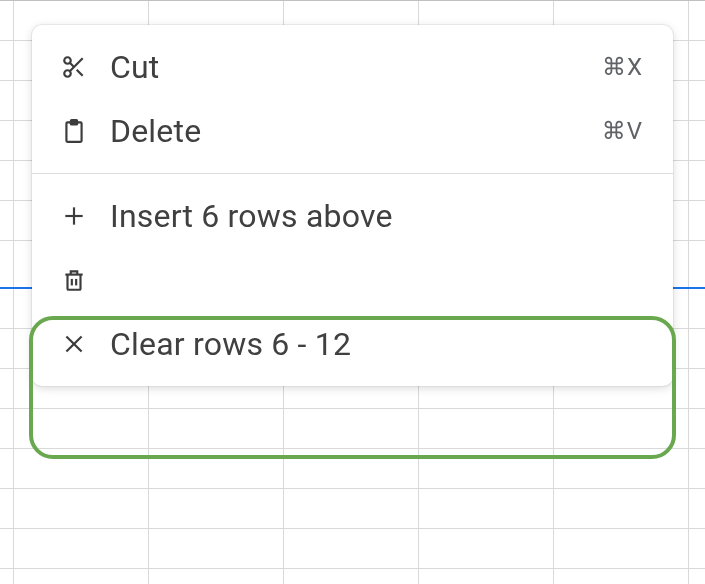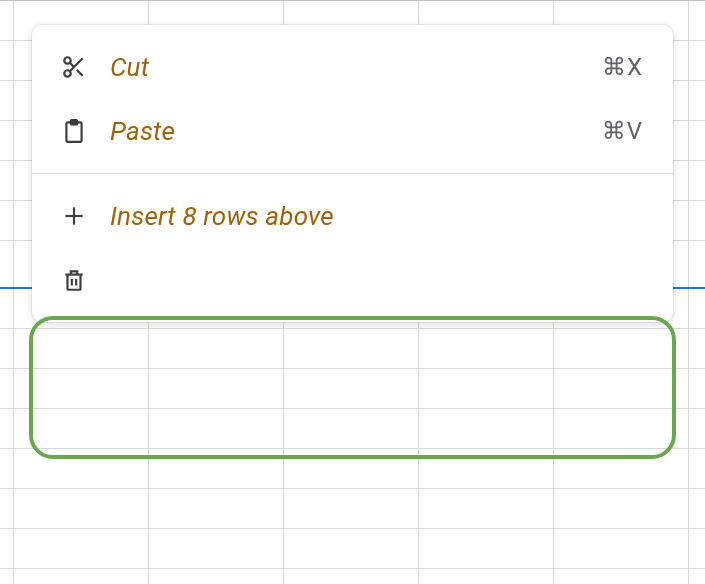--- a/index.html
+++ b/index.html
@@ -69,25 +69,24 @@
       justify-content: center;
       margin-right: 22px;
       flex-shrink: 0;
       color: #3c3c3c;
     }
     .menu-icon svg {
       width: 26px;
       height: 26px;
     }
     .menu-label {
-      font-size: 26px;
-      color: #a16207;
+      font-size: 32px;
+      color: #404040;
       flex: 1;
       letter-spacing: 0.2px;
-      font-style: italic;
     }
     .menu-shortcut {
       font-size: 24px;
       color: #5f6368;
       letter-spacing: 1px;
     }
     .submenu-arrow {
       color: #5f6368;
       display: flex;
       align-items: center;
@@ -157,45 +156,54 @@
   </div>
 
 
   <div class="menu-item">
     <span class="menu-icon">
       <svg viewBox="0 0 24 24" fill="none" stroke="currentColor" stroke-width="2">
         <rect x="5" y="4" width="14" height="18" rx="1"></rect>
         <rect x="9" y="2" width="6" height="4" rx="1" fill="currentColor"></rect>
       </svg>
     </span>
-    <span class="menu-label">Paste</span>
+    <span class="menu-label">Delete</span>
     <span class="menu-shortcut">⌘V</span>
   </div>
 
 
   <div class="menu-divider"></div>
 
   <div class="menu-item">
     <span class="menu-icon">
       <svg viewBox="0 0 24 24" fill="none" stroke="currentColor" stroke-width="2">
         <line x1="12" y1="4" x2="12" y2="20"></line>
         <line x1="4" y1="12" x2="20" y2="12"></line>
       </svg>
     </span>
-    <span class="menu-label">Insert 8 rows above</span>
+    <span class="menu-label">Insert 6 rows above</span>
   </div>
 
 
   <div class="menu-item">
     <span class="menu-icon">
       <svg viewBox="0 0 24 24" fill="none" stroke="currentColor" stroke-width="2">
         <path d="M4 7h16"></path>
         <path d="M6 7v13a1 1 0 0 0 1 1h10a1 1 0 0 0 1-1V7"></path>
         <path d="M9 7V4h6v3"></path>
         <line x1="10" y1="11" x2="10" y2="17"></line>
         <line x1="14" y1="11" x2="14" y2="17"></line>
       </svg>
     </span>
   </div>
 
+  <div class="menu-item">
+    <span class="menu-icon">
+      <svg viewBox="0 0 24 24" fill="none" stroke="currentColor" stroke-width="2">
+        <line x1="5" y1="5" x2="19" y2="19"></line>
+        <line x1="19" y1="5" x2="5" y2="19"></line>
+      </svg>
+    </span>
+    <span class="menu-label">Clear rows 6 - 12</span>
+  </div>
 
   <div class="highlight-box"></div>
 </div>
 
 </body></html>

